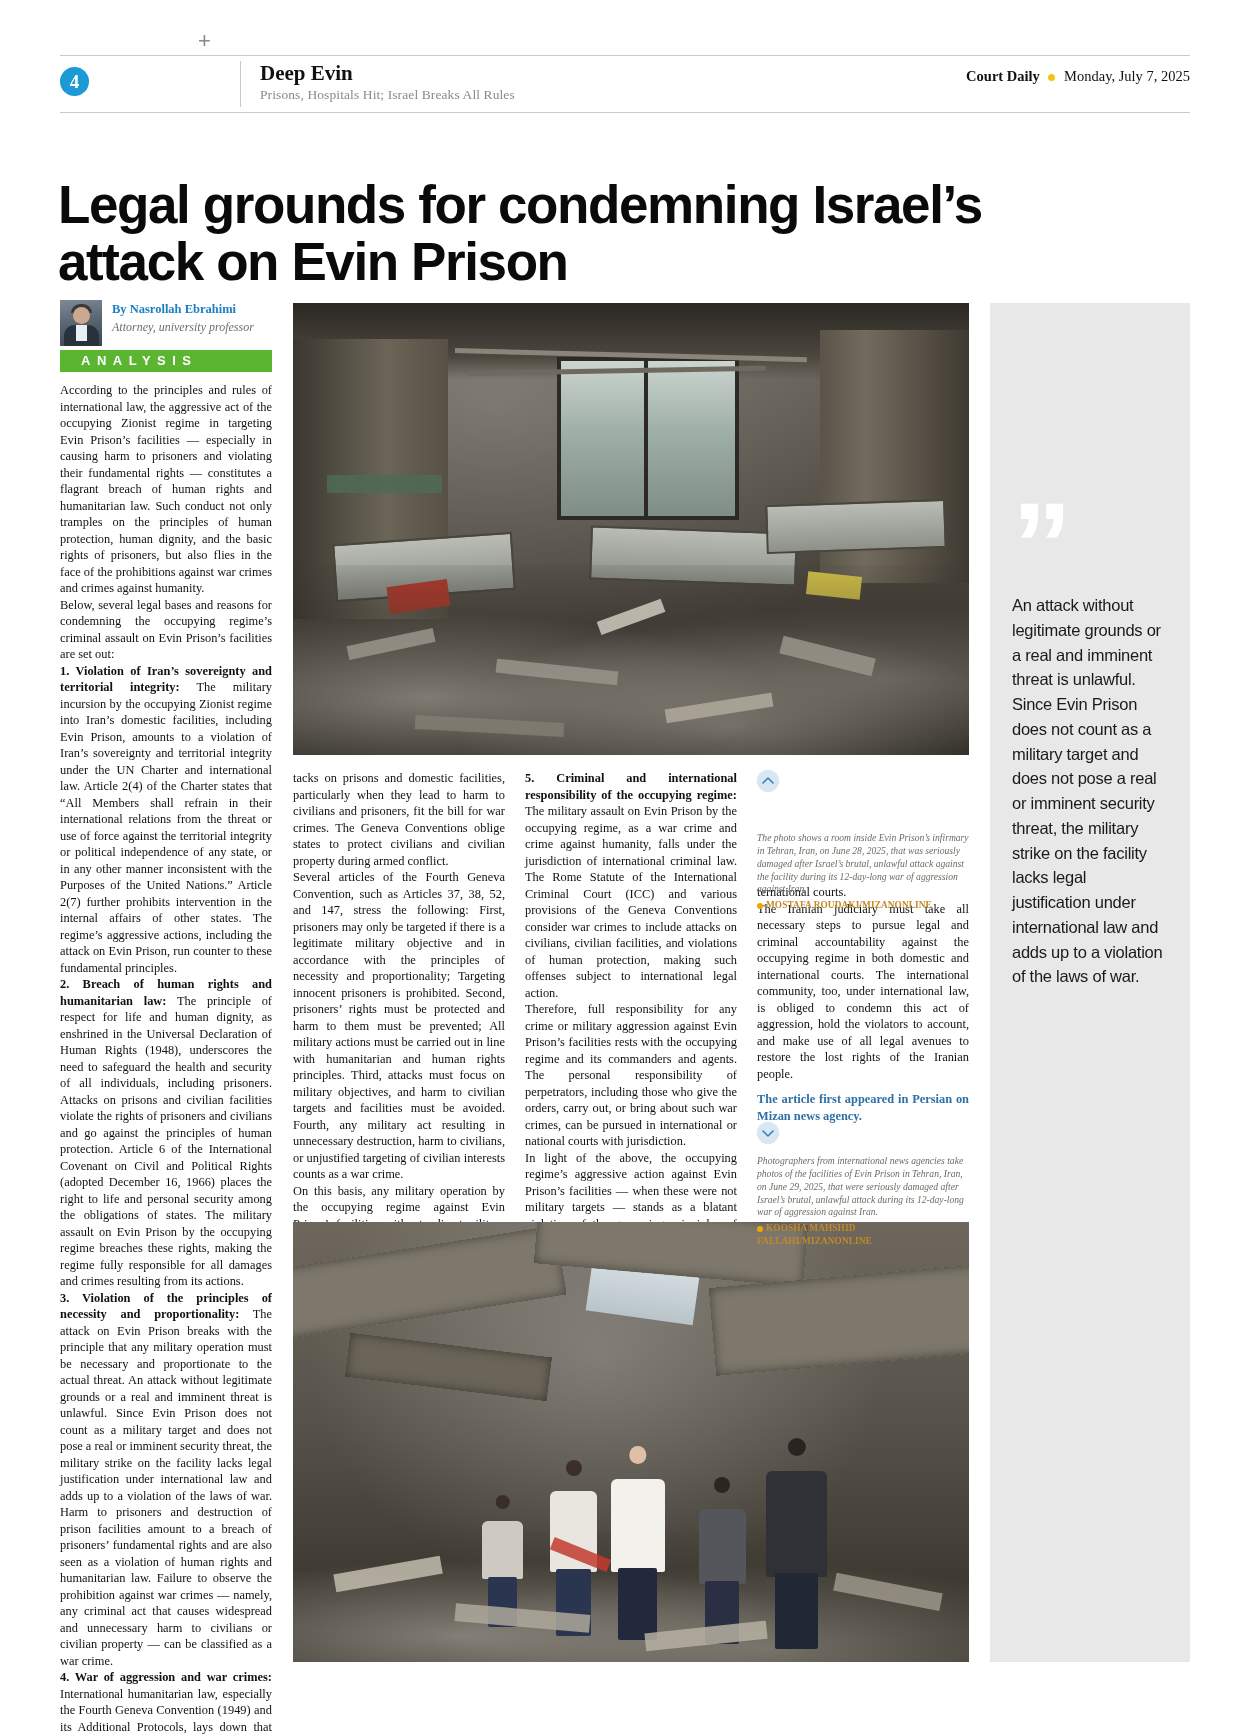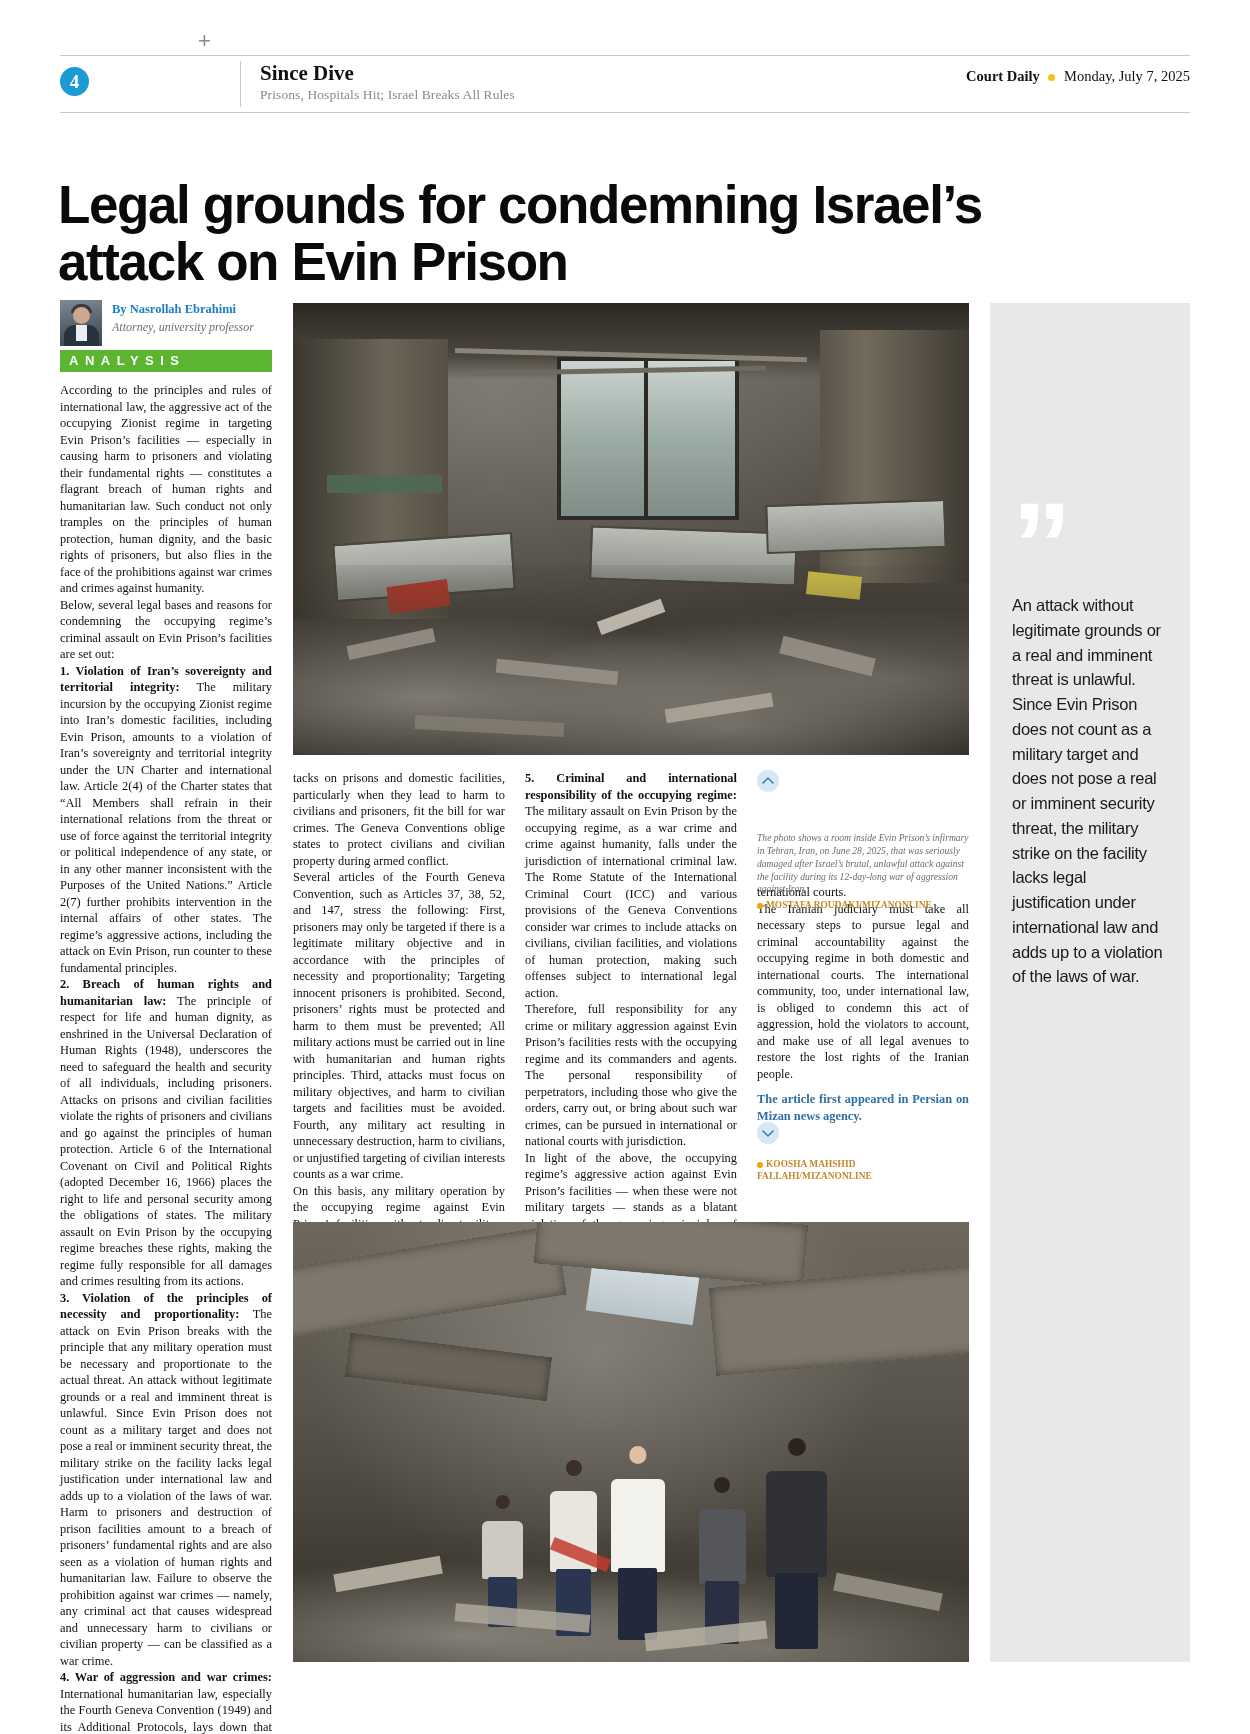--- a/index.html
+++ b/index.html
@@ -204,20 +204,21 @@
   }
   .analysis-bar span {
     display: block;
     font-family: "Liberation Sans", sans-serif;
     font-weight: bold;
     font-size: 13px;
     letter-spacing: 6.5px;
     color: #fff;
     line-height: 22px;
     padding-left: 9px;
+    margin-left: 12px;
   }
 
   
   .col {
     position: absolute;
     font-family: "Liberation Serif", serif;
     font-size: 12.4px;
     line-height: 1.33;
     text-align: justify;
     color: #111;
@@ -489,21 +490,21 @@
 <div class="page">
 
   <div class="crop-mark" style="left:198px; top:30px;">+</div>
 
   <div class="masthead">
     <div class="rule-top"></div>
     <div class="rule-bottom"></div>
 
     <div class="page-num-badge">4</div>
     <div class="sec-divider"></div>
-    <div class="section-title">Since Dive</div>
+    <div class="section-title">Deep Evin</div>
     <div class="section-sub">Prisons, Hospitals Hit; Israel Breaks All Rules</div>
 
     <div class="masthead-right">
       <span class="brand">Court Daily</span>
       <span class="dot-sep"></span>
       <span>Monday, July 7, 2025</span>
     </div>
   </div>
 
   <h1 class="headline">Legal grounds for condemning Israel’s attack on Evin Prison</h1>
@@ -629,20 +630,21 @@
     </div>
   </div>
 
   <div class="chev" id="chev-bottom">
     <svg width="22" height="22" viewBox="0 0 22 22" aria-hidden="true">
       <circle cx="11" cy="11" r="11" fill="#d9e7f2"></circle>
       <path d="M6 9 L11 14 L16 9" fill="none" stroke="#3b7fb5" stroke-width="1.6" stroke-linecap="round" stroke-linejoin="round"></path>
     </svg>
   </div>
   <div class="caption-block" id="caption-bottom">
+    <div>Photographers from international news agencies take photos of the facilities of Evin Prison in Tehran, Iran, on June 29, 2025, that were seriously damaged after Israel’s brutal, unlawful attack during its 12-day-long war of aggression against Iran.</div>
     <div class="caption-credit">
       <span class="credit-dot"></span><span>KOOSHA MAHSHID FALLAHI/MIZANONLINE</span>
     </div>
   </div>
 
   <div class="quote-col">
     <div class="quote-mark">”</div>
     <div class="quote-text">An attack without legitimate grounds or a real and imminent threat is unlawful. Since Evin Prison does not count as a military target and does not pose a real or imminent security threat, the military strike on the facility lacks legal justification under international law and adds up to a violation of the laws of war.</div>
   </div>
 

